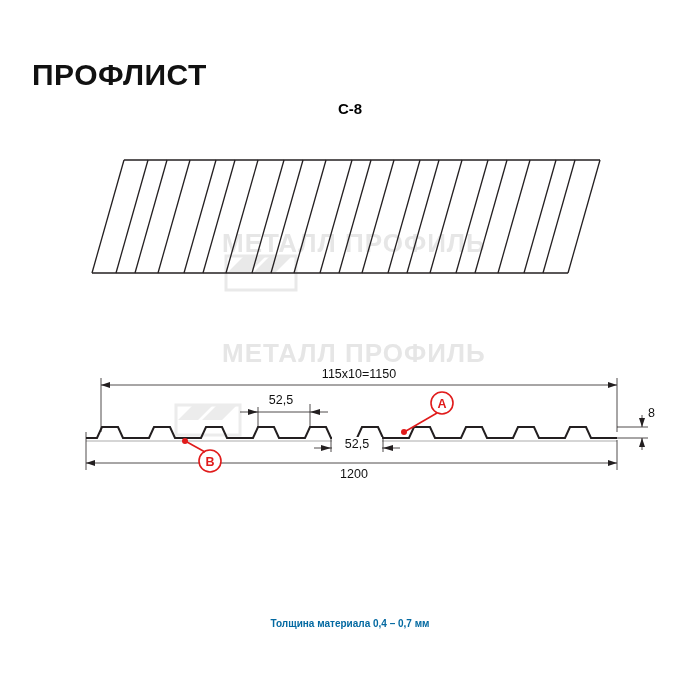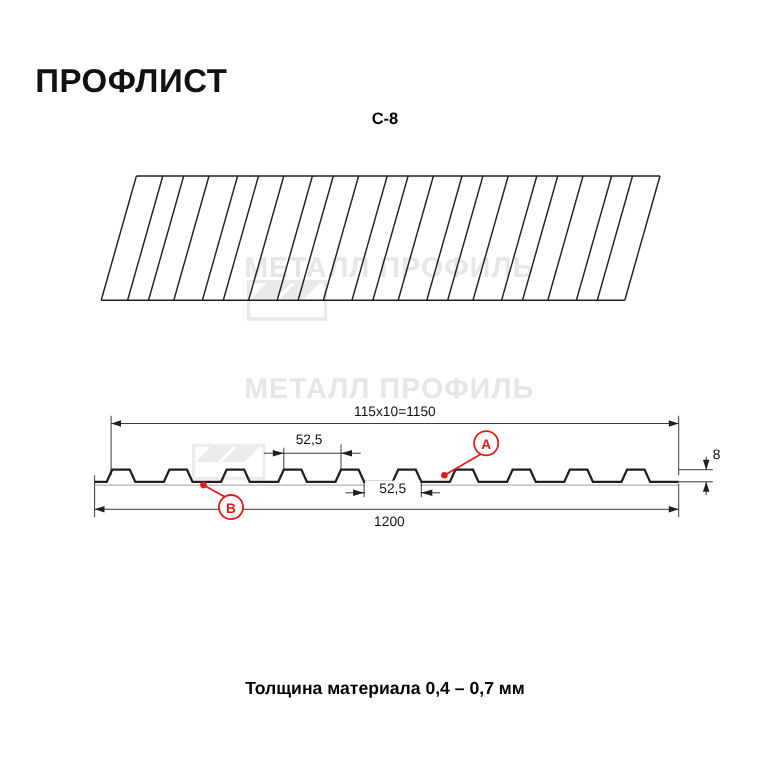--- a/index.html
+++ b/index.html
@@ -42,23 +42,23 @@
     font-size: 15px;
     font-weight: bold;
     color: #000000;
   }
   .footer-note {
     position: absolute;
     top: 618px;
     left: 0;
     width: 700px;
     text-align: center;
-    font-size: 16px;
-    font-weight: bold;
-    color: #000000;
+    font-size: 10px;
+    font-weight: bold;
+    color: #0369a1;
   }
   svg.drawing {
     position: absolute;
     top: 0;
     left: 0;
   }
   .wm {
     position: absolute;
     font-family: "Liberation Sans", sans-serif;
     font-weight: bold;

